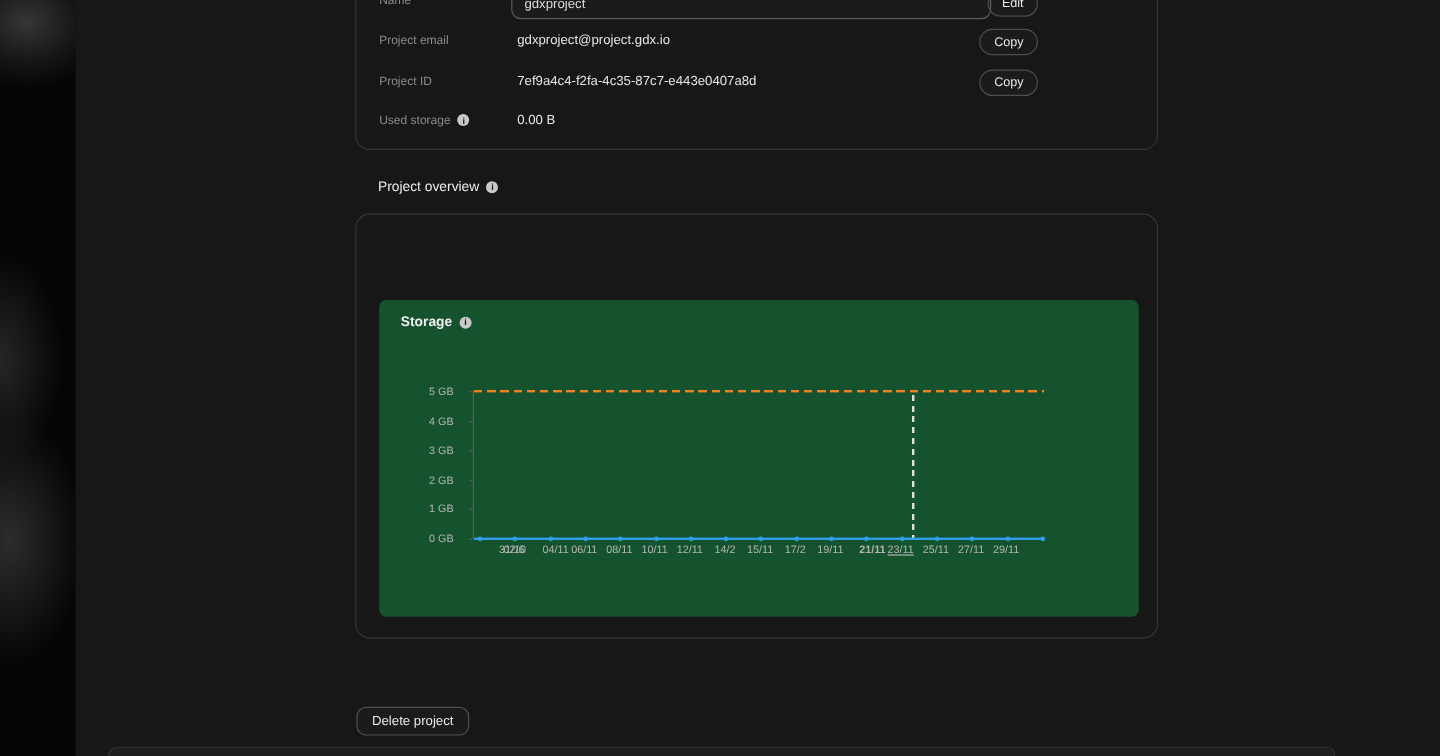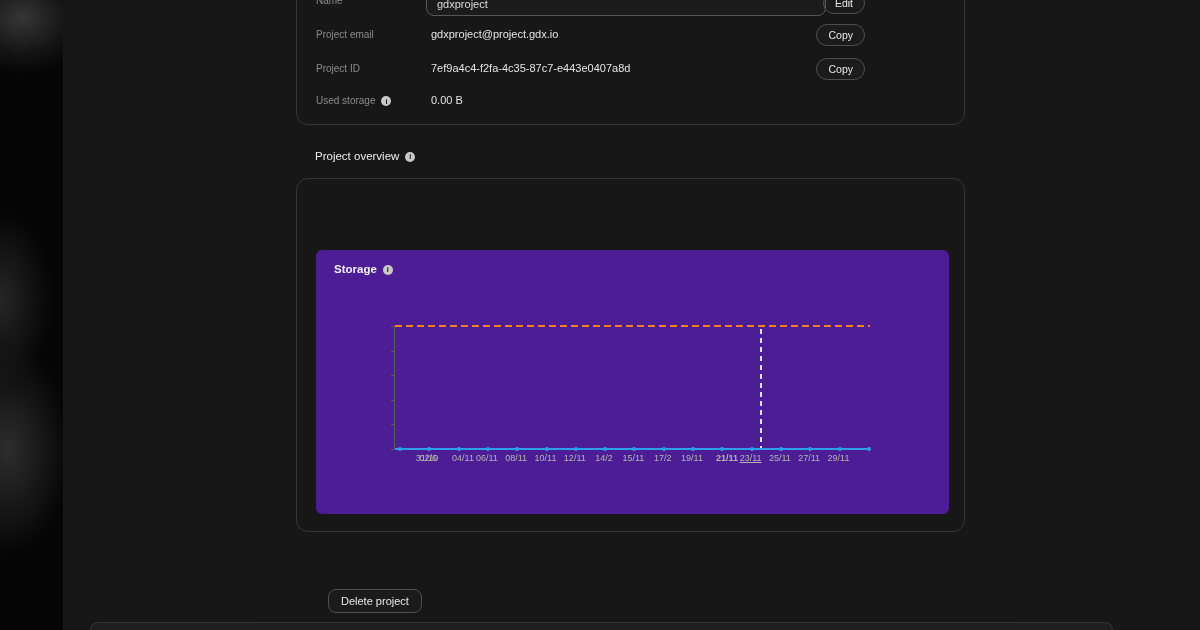--- a/index.html
+++ b/index.html
@@ -34,38 +34,38 @@
   .month-selector{position:absolute;left:416px;top:18px;width:235px;height:29px;
     background:#1b1b1c;border:1px solid #3c3c3c;border-radius:8px;box-sizing:border-box;
     display:flex;align-items:center;cursor:pointer;}
   .month-label{font-size:11px;color:#e2e2e2;margin-left:17px;flex:1;}
   .nav-btn{width:22px;height:16px;border:none;border-radius:5px;background:#383838;
     color:#b9b9b9;font-size:10px;line-height:15px;text-align:center;cursor:pointer;
     padding:0;margin-right:5px;font-family:inherit;}
   .nav-btn:last-child{margin-right:11px;}
   
   .chart-card{position:absolute;left:19px;top:71px;width:633px;height:264px;
-    background:#4c1d95;border-radius:6px;}
+    background:#14532d;border-radius:6px;}
   .chart-title{position:absolute;left:18px;top:13px;font-size:11.5px;font-weight:bold;color:#f0f0f0;}
   .plot-wrap{position:absolute;left:0;top:0;width:633px;height:264px;}
   .plot-area{position:absolute;left:78px;top:76px;width:475px;height:123px;
     border-left:1px solid #5a5a5a;}
   .limit-line{position:absolute;left:0;top:-1px;width:100%;height:2px;}
   .series-line{position:absolute;left:0;bottom:-1px;width:100%;height:2px;}
   .today-line{position:absolute;top:3px;bottom:0;width:2px;}
   .dot{position:absolute;width:4px;height:4px;border-radius:50%;transform:translate(-50%,-50%);}
   .y-tick{position:absolute;right:8px;transform:translateY(-50%);font-size:9px;color:#b4b4b4;white-space:nowrap;}
   .y-ticks{position:absolute;left:0;top:76px;width:70px;height:123px;}
   .y-mark{position:absolute;left:-4px;width:3px;height:1px;background:#5a5a5a;}
   .x-ticks{position:absolute;left:78px;top:203px;width:475px;height:14px;}
   .x-tick{position:absolute;top:0;transform:translateX(-50%);font-size:9px;color:#b4b4b4;white-space:nowrap;}
   
   .delete-btn{position:absolute;left:297px;top:589px;height:24px;padding:0 12px;
     background:#1b1b1b;border:1px solid #4f4f4f;border-radius:8px;color:#e8e8e8;
-    font-size:11px;font-family:inherit;cursor:pointer;margin-left:31px;}
+    font-size:11px;font-family:inherit;cursor:pointer;}
   .bottom-strip{position:absolute;left:90px;top:622px;width:1023px;height:8px;
     background:#1f1f20;border:1px solid rgba(255,255,255,.09);border-bottom:none;
     border-radius:9px 9px 0 0;box-sizing:border-box;}
 </style>
 </head>
 <body>
 
 <div class="stage">
   <div class="backdrop-left"></div>
 
@@ -90,20 +90,28 @@
     <span>Project overview</span><span class="info-icon">i</span>
   </div>
 
   <section class="card overview-panel">
 
     <div class="chart-card">
       <div class="chart-title">
         <span>Storage</span><span class="info-icon">i</span>
       </div>
       <div class="plot-wrap">
+        <div class="y-ticks" id="y-ticks">
+            <div class="y-tick" style="top: 0px;">5 GB</div>
+            <div class="y-tick" style="top: 24.6px;">4 GB</div>
+            <div class="y-tick" style="top: 49.2px;">3 GB</div>
+            <div class="y-tick" style="top: 73.8px;">2 GB</div>
+            <div class="y-tick" style="top: 98.4px;">1 GB</div>
+            <div class="y-tick" style="top: 123px;">0 GB</div>
+          </div>
         <div class="plot-area" id="plot-area">
           <div class="limit-line" id="limit-line" style="background: repeating-linear-gradient(90deg, rgb(242, 128, 33) 0px, rgb(242, 128, 33) 7px, transparent 7px, transparent 11px);"></div>
           <div class="today-line" id="today-line" style="left: 364.8px; background: repeating-linear-gradient(rgb(224, 224, 224) 0px, rgb(224, 224, 224) 5px, transparent 5px, transparent 9px);"></div>
           <div class="series-line" id="series-line" style="background: rgb(46, 159, 232);"></div>
         <div class="y-mark" style="top: 0px;"></div>
             <div class="y-mark" style="top: 24.6px;"></div>
             <div class="y-mark" style="top: 49.2px;"></div>
             <div class="y-mark" style="top: 73.8px;"></div>
             <div class="y-mark" style="top: 98.4px;"></div>
             <div class="y-mark" style="top: 123px;"></div>

